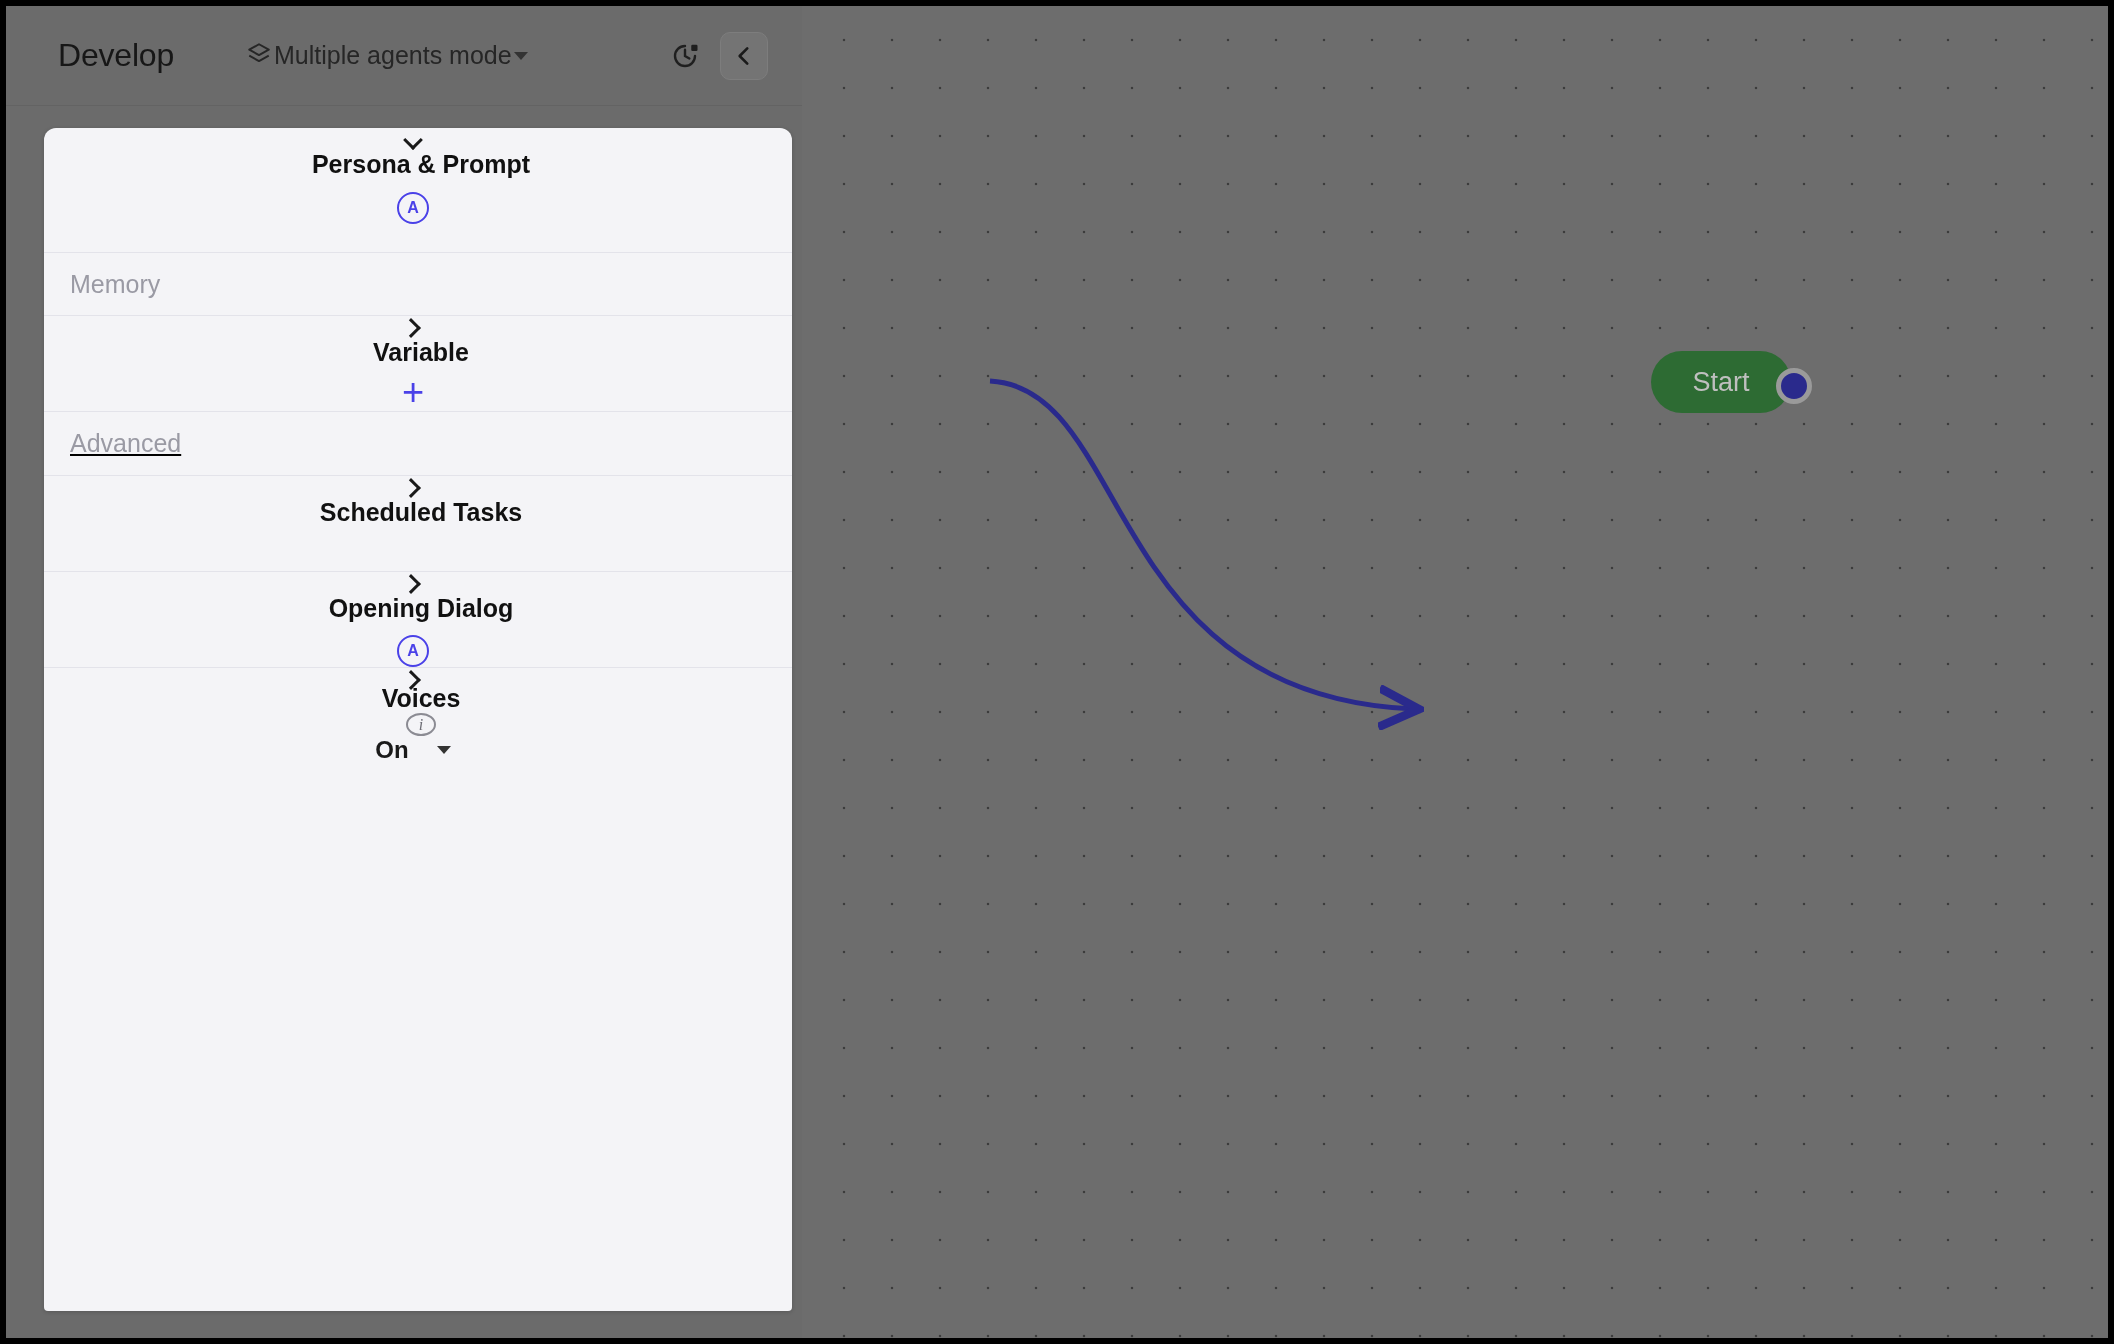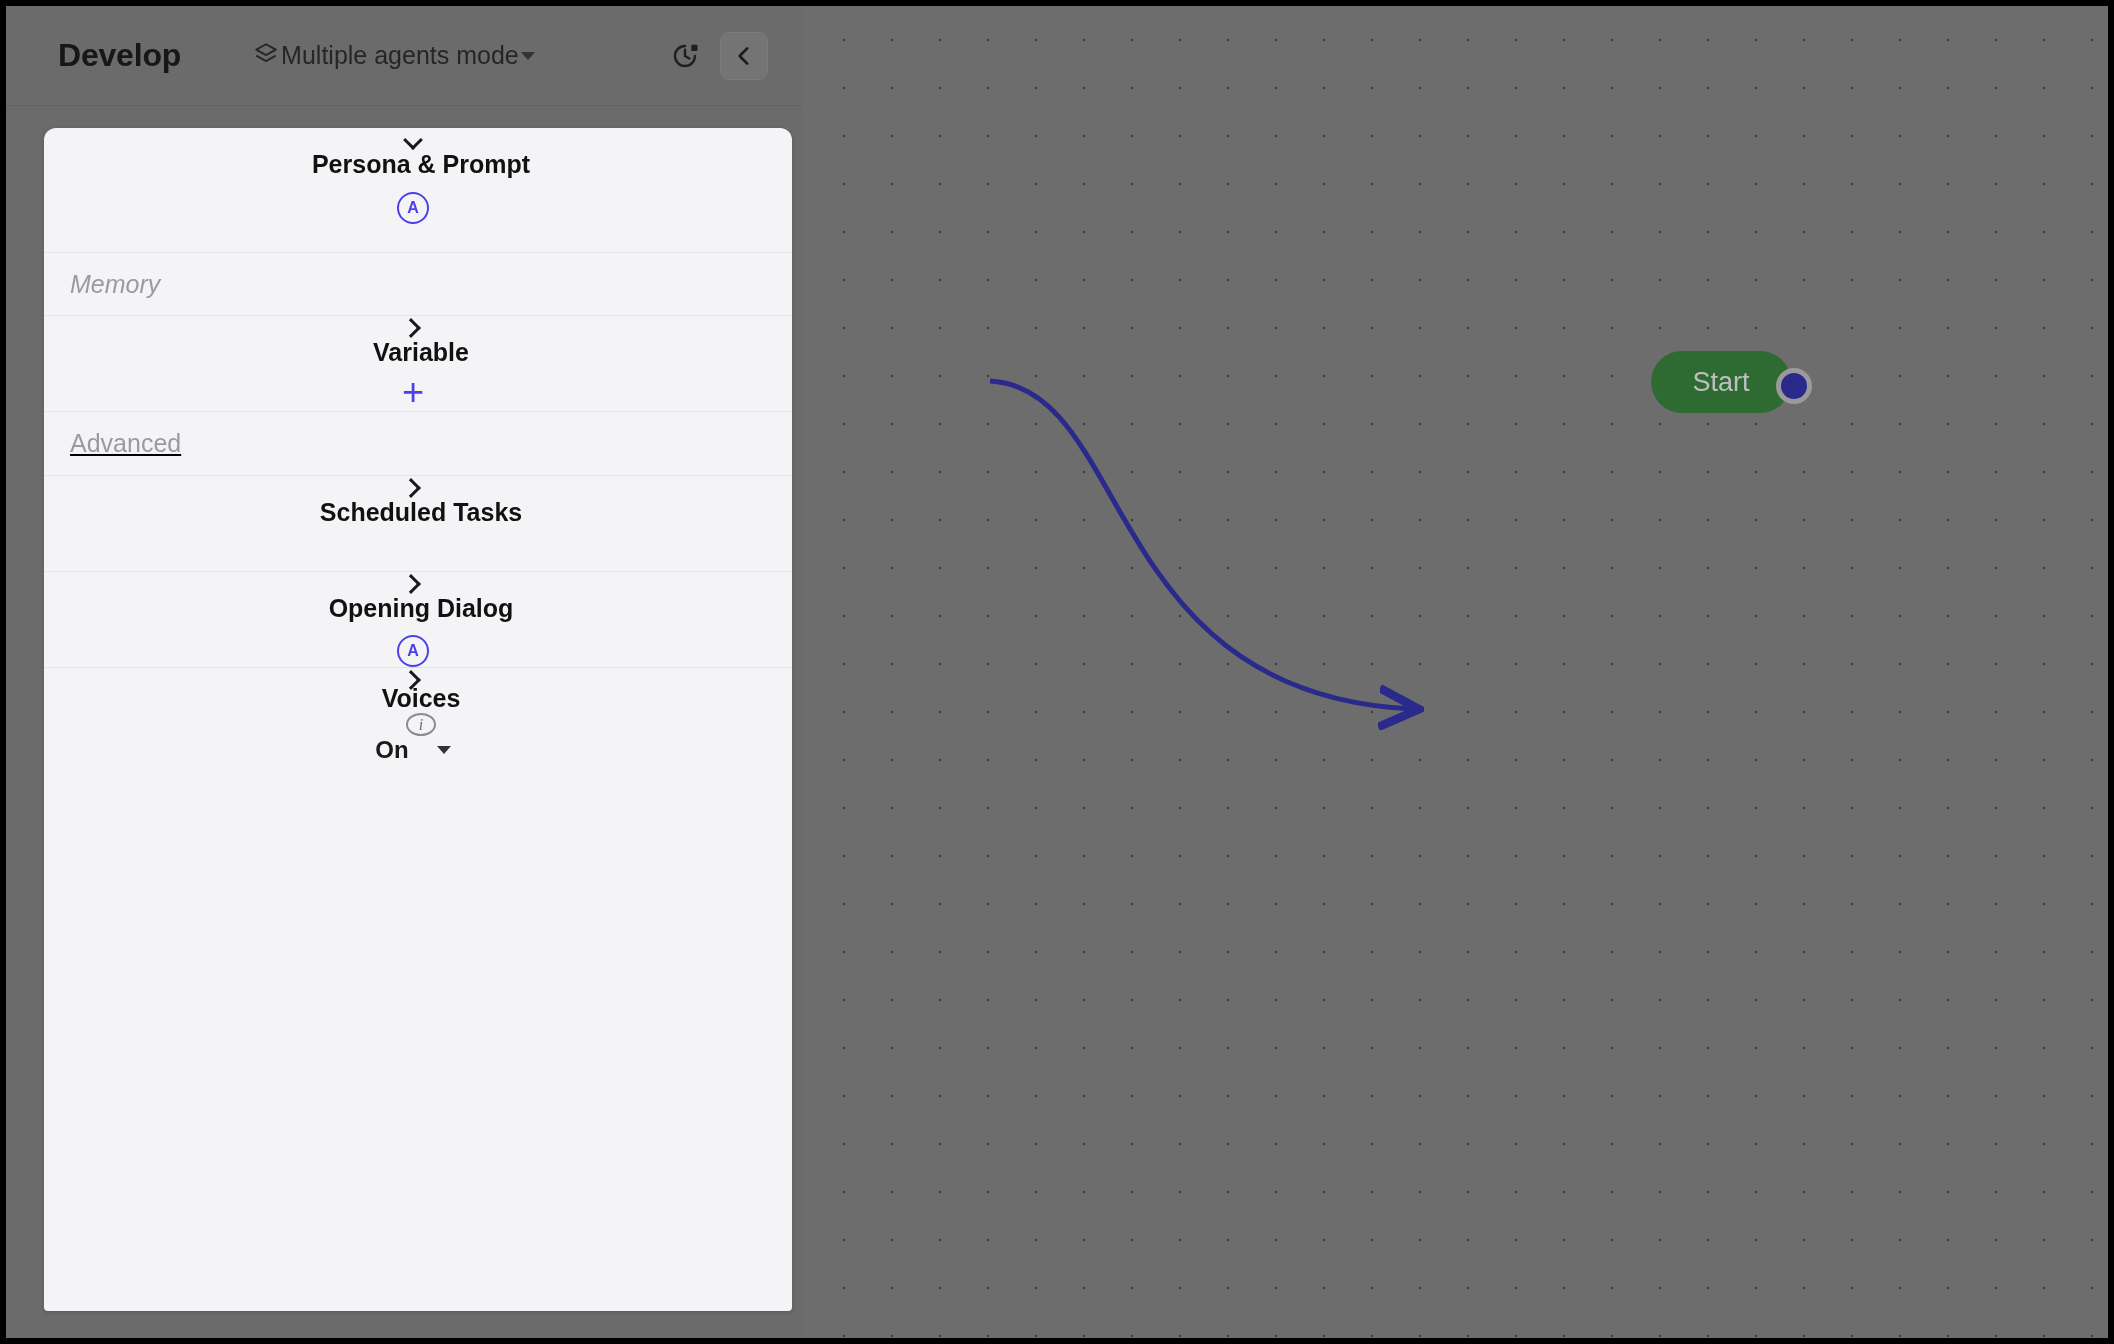--- a/index.html
+++ b/index.html
@@ -63,21 +63,21 @@
     position: relative;
     height: 100px;
     display: flex;
     align-items: center;
     padding-left: 52px;
     box-sizing: border-box;
     border-bottom: 1px solid #636363;
   }
   #pane-title {
     font-size: 32px;
-    font-weight: bold;
+    font-weight: normal;
     color: #171717;
     letter-spacing: -0.2px;
   }
   #mode-select {
     display: flex;
     align-items: center;
     gap: 2px;
     margin-left: 72px;
     cursor: pointer;
   }
@@ -331,21 +331,21 @@
     <div id="pane-card">
 
       <div class="sec-row no-border">
         <span class="chev down"></span>
         <span class="sec-title">Persona &amp; Prompt</span>
         <span class="sec-spacer"></span>
         <span class="badge-a">A</span>
       </div>
 
 
-      <div class="group-label-row" style="margin-top:28px;font-style:italic;">
+      <div class="group-label-row" style="margin-top:28px;">
         <span class="group-label">Memory</span>
       </div>
 
       <div class="sec-row">
         <span class="chev right"></span>
         <span class="sec-title">Variable</span>
         <span class="sec-spacer"></span>
         <span class="plus-btn">+</span>
       </div>
 

